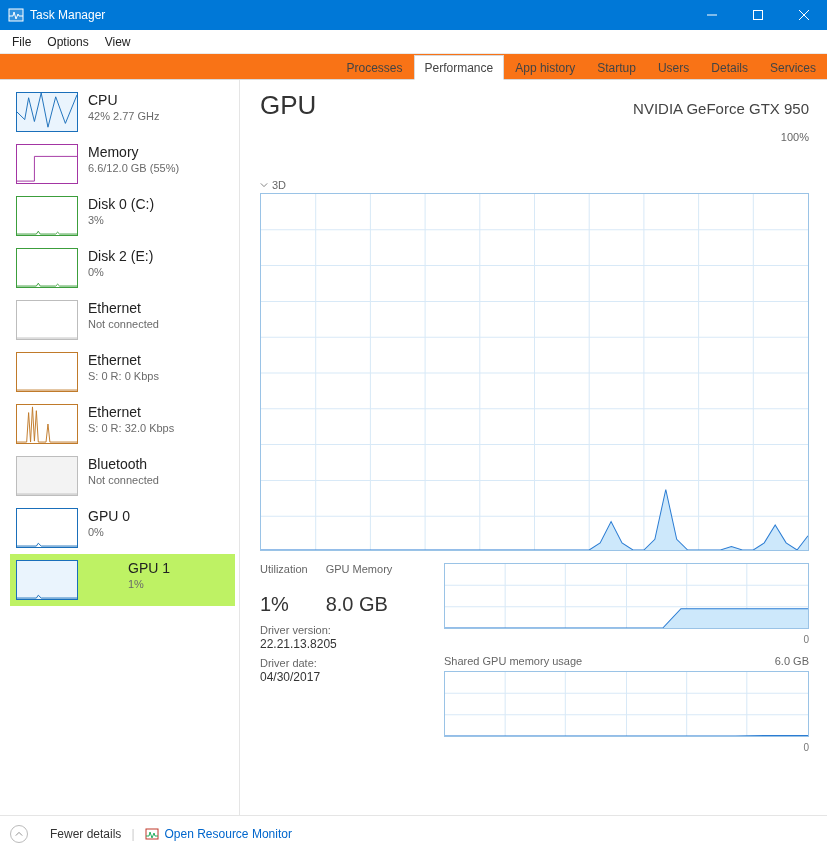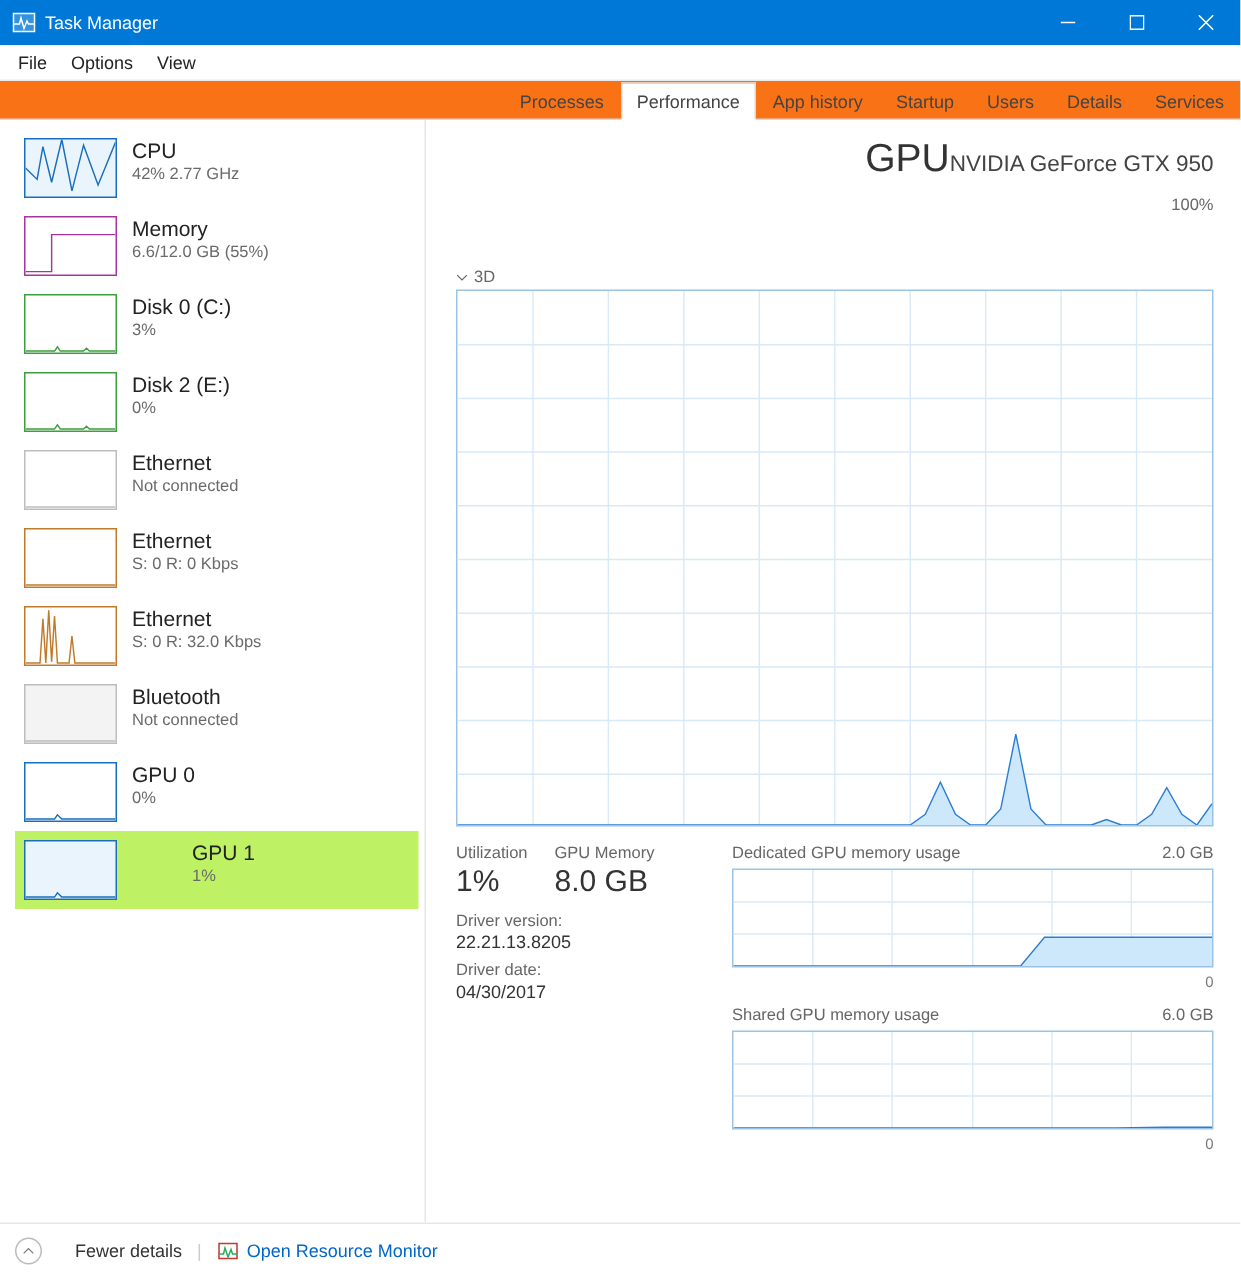--- a/index.html
+++ b/index.html
@@ -18,55 +18,55 @@
 
   
   .tabs { height: 26px; background: #f97316; display: flex; align-items: flex-end; border-bottom: 1px solid #d9d9d9; font-size: 12px; justify-content: flex-end; }
   .tab { padding: 5px 10px 4px; color: #444; border: 1px solid transparent; position:relative; top:1px; }
   .tab.active { background: #fff; border: 1px solid #d9d9d9; border-bottom: 1px solid #fff; }
 
   
   .body { flex:1; display: flex; overflow:hidden; }
 
   
-  .sidebar { width: 284px; border-right: 1px solid #e5e5e5; padding: 6px 4px 6px 10px; overflow-y: auto; }
+  .sidebar { width: 240px; border-right: 1px solid #e5e5e5; padding: 6px 4px 6px 10px; overflow-y: auto; }
   .sbitem { display: flex; align-items: flex-start; padding: 6px 6px; border-radius: 0; cursor: default; }
   .sbitem.selected { background: #bef264; gap: 40px; }
   .thumb { width: 62px; height: 40px; border: 1px solid #999; margin-right: 10px; position: relative; background:#fff; flex-shrink:0; }
   .thumb.cpu { border-color:#1a6fba; background:#eaf4fd; }
   .thumb.mem { border-color:#a335a3; }
   .thumb.disk { border-color:#3c9e3c; }
   .thumb.eth { border-color:#c07a2a; }
   .thumb.ethg { border-color:#bdbdbd; }
   .thumb.bt  { border-color:#bdbdbd; background:#f3f3f3; }
   .thumb.gpu0 { border-color:#1a6fba; }
   .thumb.gpu1 { border-color:#1a6fba; background:#eaf4fd; }
   .sblabels { display:flex; flex-direction:column; }
   .sblabels .name { font-size: 14px; color:#222; }
   .sblabels .sub  { font-size: 11px; color:#6a6a6a; margin-top:2px; }
   .thumb svg { position:absolute; left:0; bottom:0; width:100%; height:100%; }
 
   
   .detail { flex:1; padding: 10px 18px 8px 20px; display:flex; flex-direction:column; }
-  .dhead { display:flex; justify-content:flex-end; align-items: baseline; }
+  .dhead { display:flex; justify-content:space-between; align-items: baseline; }
   .dhead h1 { font-weight: 400; font-size: 26px; color:#333; }
   .dhead .sub { font-size: 15px; color:#444; }
   .chartlabel { display:flex; justify-content:space-between; font-size:11px; color:#666; margin-top:10px; }
   .chartlabel .left { display:flex; align-items:center; gap:4px;margin-top:48px; }
   .chev { width:8px; height:8px; }
 
   .bigchart { height: 358px; border:1px solid #9ac3e6; margin-top:2px; position:relative; background:#fff; }
   .bigchart .grid line { stroke:#d8e9f7; stroke-width:1; }
   .bigchart svg { width:100%; height:100%; display:block; }
 
   .statsrow { display:flex; margin-top:12px; gap: 14px; }
   .stats-left { width: 170px; flex-shrink:0; }
   .stat { margin-bottom:6px; }
   .statlabel { font-size:11px; color:#666; }
-  .statlabel.big { margin-bottom:2px; }
+  .statlabel.big { margin-bottom:18px; }
   .statval   { font-size:20px; color:#333; }
   .statval.sm{ font-size:12px; color:#333; margin-top:1px; }
   .statpair { display:flex; gap:18px; margin-bottom:8px;}
   .statpair .col { display:flex; flex-direction:column; }
 
   .stats-right { flex:1; display:flex; flex-direction:column; gap:4px; }
   .smallchart-head { display:flex; justify-content:space-between; font-size:11px; color:#666; }
   .smallchart { height: 66px; border:1px solid #9ac3e6; position:relative; background:#fff; }
   .smallchart svg { width:100%; height:100%; display:block; }
   .smline line { stroke:#d8e9f7; }
@@ -300,24 +300,20 @@
           <div class="statlabel">Driver version:</div>
           <div class="statval sm">22.21.13.8205</div>
         </div>
         <div class="stat">
           <div class="statlabel">Driver date:</div>
           <div class="statval sm">04/30/2017</div>
         </div>
       </div>
 
       <div class="stats-right">
-        <div class="smallchart-head">
-          <span>Dedicated GPU memory usage</span>
-          <span>2.0 GB</span>
-        </div>
         <div class="smallchart">
           <svg viewBox="0 0 350 66" preserveAspectRatio="none">
             <g class="smline">
               <line x1="0" y1="22" x2="350" y2="22"></line>
                 <line x1="0" y1="44" x2="350" y2="44"></line>
               <line x1="58" y1="0" x2="58" y2="66"></line>
                 <line x1="116" y1="0" x2="116" y2="66"></line>
                 <line x1="175" y1="0" x2="175" y2="66"></line>
                 <line x1="233" y1="0" x2="233" y2="66"></line>
                 <line x1="291" y1="0" x2="291" y2="66"></line>

